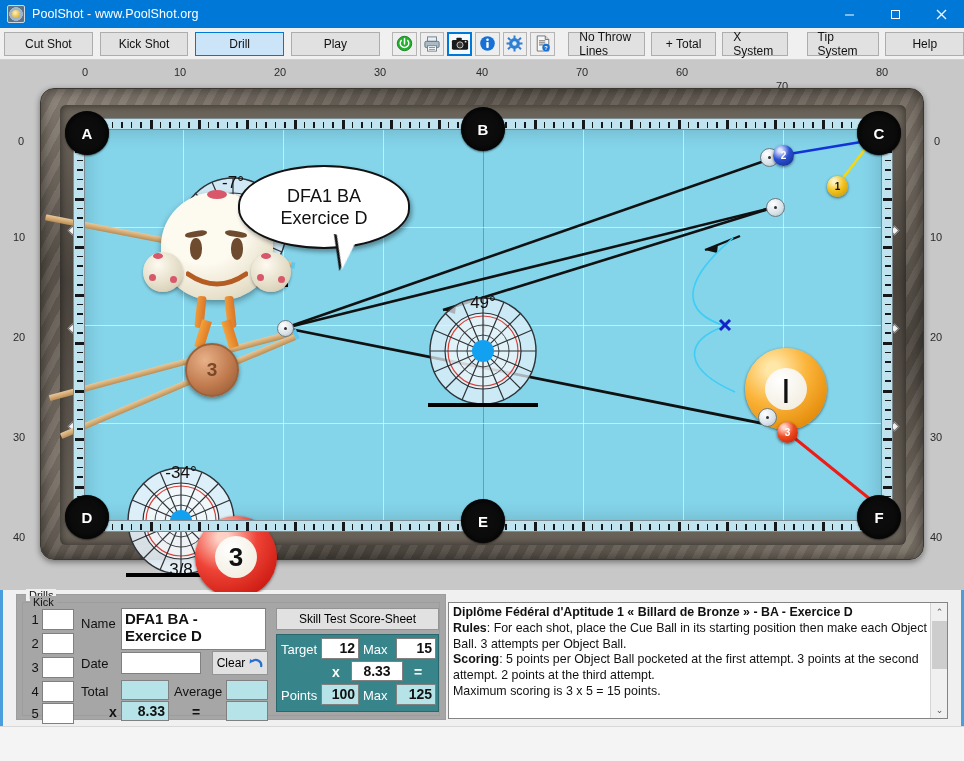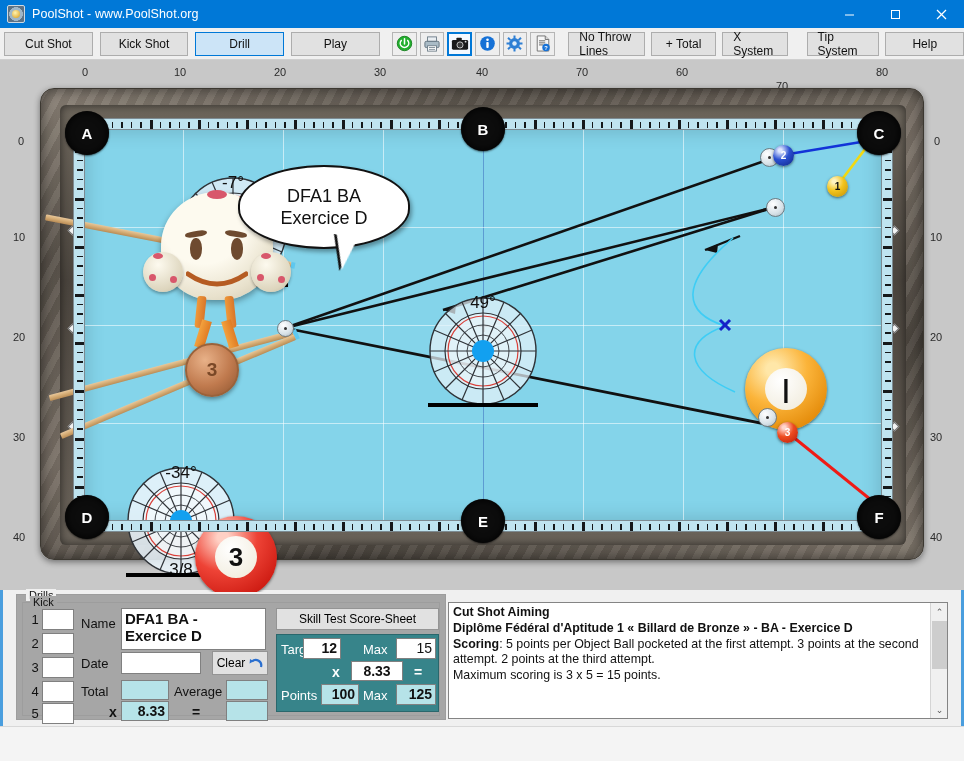--- a/index.html
+++ b/index.html
@@ -877,38 +877,38 @@
 
     <div class="lbl b" style="left:105px; top:112px; font-size:14px">x</div>
     <div class="inp cyan num" style="left:117px; top:109px; width:48px; height:20px; font-weight:bold">8.33</div>
     <div class="lbl b" style="left:188px; top:112px; font-size:14px">=</div>
     <div class="inp cyan" style="left:222px; top:109px; width:42px; height:20px"></div>
 
     <div class="btn-grey" style="left:272px; top:16px; width:163px; height:22px">Skill Test Score-Sheet</div>
 
     <div class="teal" style="left:272px; top:42px; width:163px; height:78px"></div>
     <div class="lbl" style="left:277px; top:50px; color:#fff">Target</div>
-    <div class="inp num" style="left:299px; top:46px; width:38px; height:21px; font-weight:bold">12</div>
+    <div class="inp num" style="left:317px; top:46px; width:38px; height:21px; font-weight:bold">12</div>
     <div class="lbl" style="left:359px; top:50px; color:#fff">Max</div>
-    <div class="inp num" style="left:392px; top:46px; width:40px; height:21px; font-weight:normal">15</div>
+    <div class="inp num" style="left:392px; top:46px; width:40px; height:21px; font-weight:bold">15</div>
 
     <div class="lbl b" style="left:328px; top:72px; color:#fff; font-size:14px">x</div>
     <div class="inp num" style="left:347px; top:69px; width:52px; height:20px; text-align:center; font-weight:bold">8.33</div>
     <div class="lbl b" style="left:410px; top:72px; color:#fff; font-size:14px">=</div>
 
     <div class="lbl" style="left:277px; top:96px; color:#fff">Points</div>
     <div class="inp cyan num" style="left:317px; top:92px; width:38px; height:21px; font-weight:bold">100</div>
     <div class="lbl" style="left:359px; top:96px; color:#fff">Max</div>
     <div class="inp cyan num" style="left:392px; top:92px; width:40px; height:21px; font-weight:bold">125</div>
   </div>
 
   <div class="textpanel">
     <div class="tp-inner">
-      <div class="h">Cut Shot Aiming</div>
       <div class="h">Diplôme Fédéral d'Aptitude 1 « Billard de Bronze » - BA - Exercice D</div>
+      <div><span class="h">Rules</span><span>: For each shot, place the Cue Ball in its starting position then make each Object Ball. 3 attempts per Object Ball.</span></div>
       <div><span class="h">Scoring</span><span>: 5 points per Object Ball pocketed at the first attempt. 3 points at the second attempt. 2 points at the third attempt.</span></div>
       <div>Maximum scoring is 3 x 5 = 15 points.</div>
     </div>
     <div class="scrollbar">
       <div class="sb-arrow" style="top:0">⌃</div>
       <div class="sb-thumb"></div>
       <div class="sb-arrow" style="bottom:0">⌄</div>
     </div>
   </div>
 

